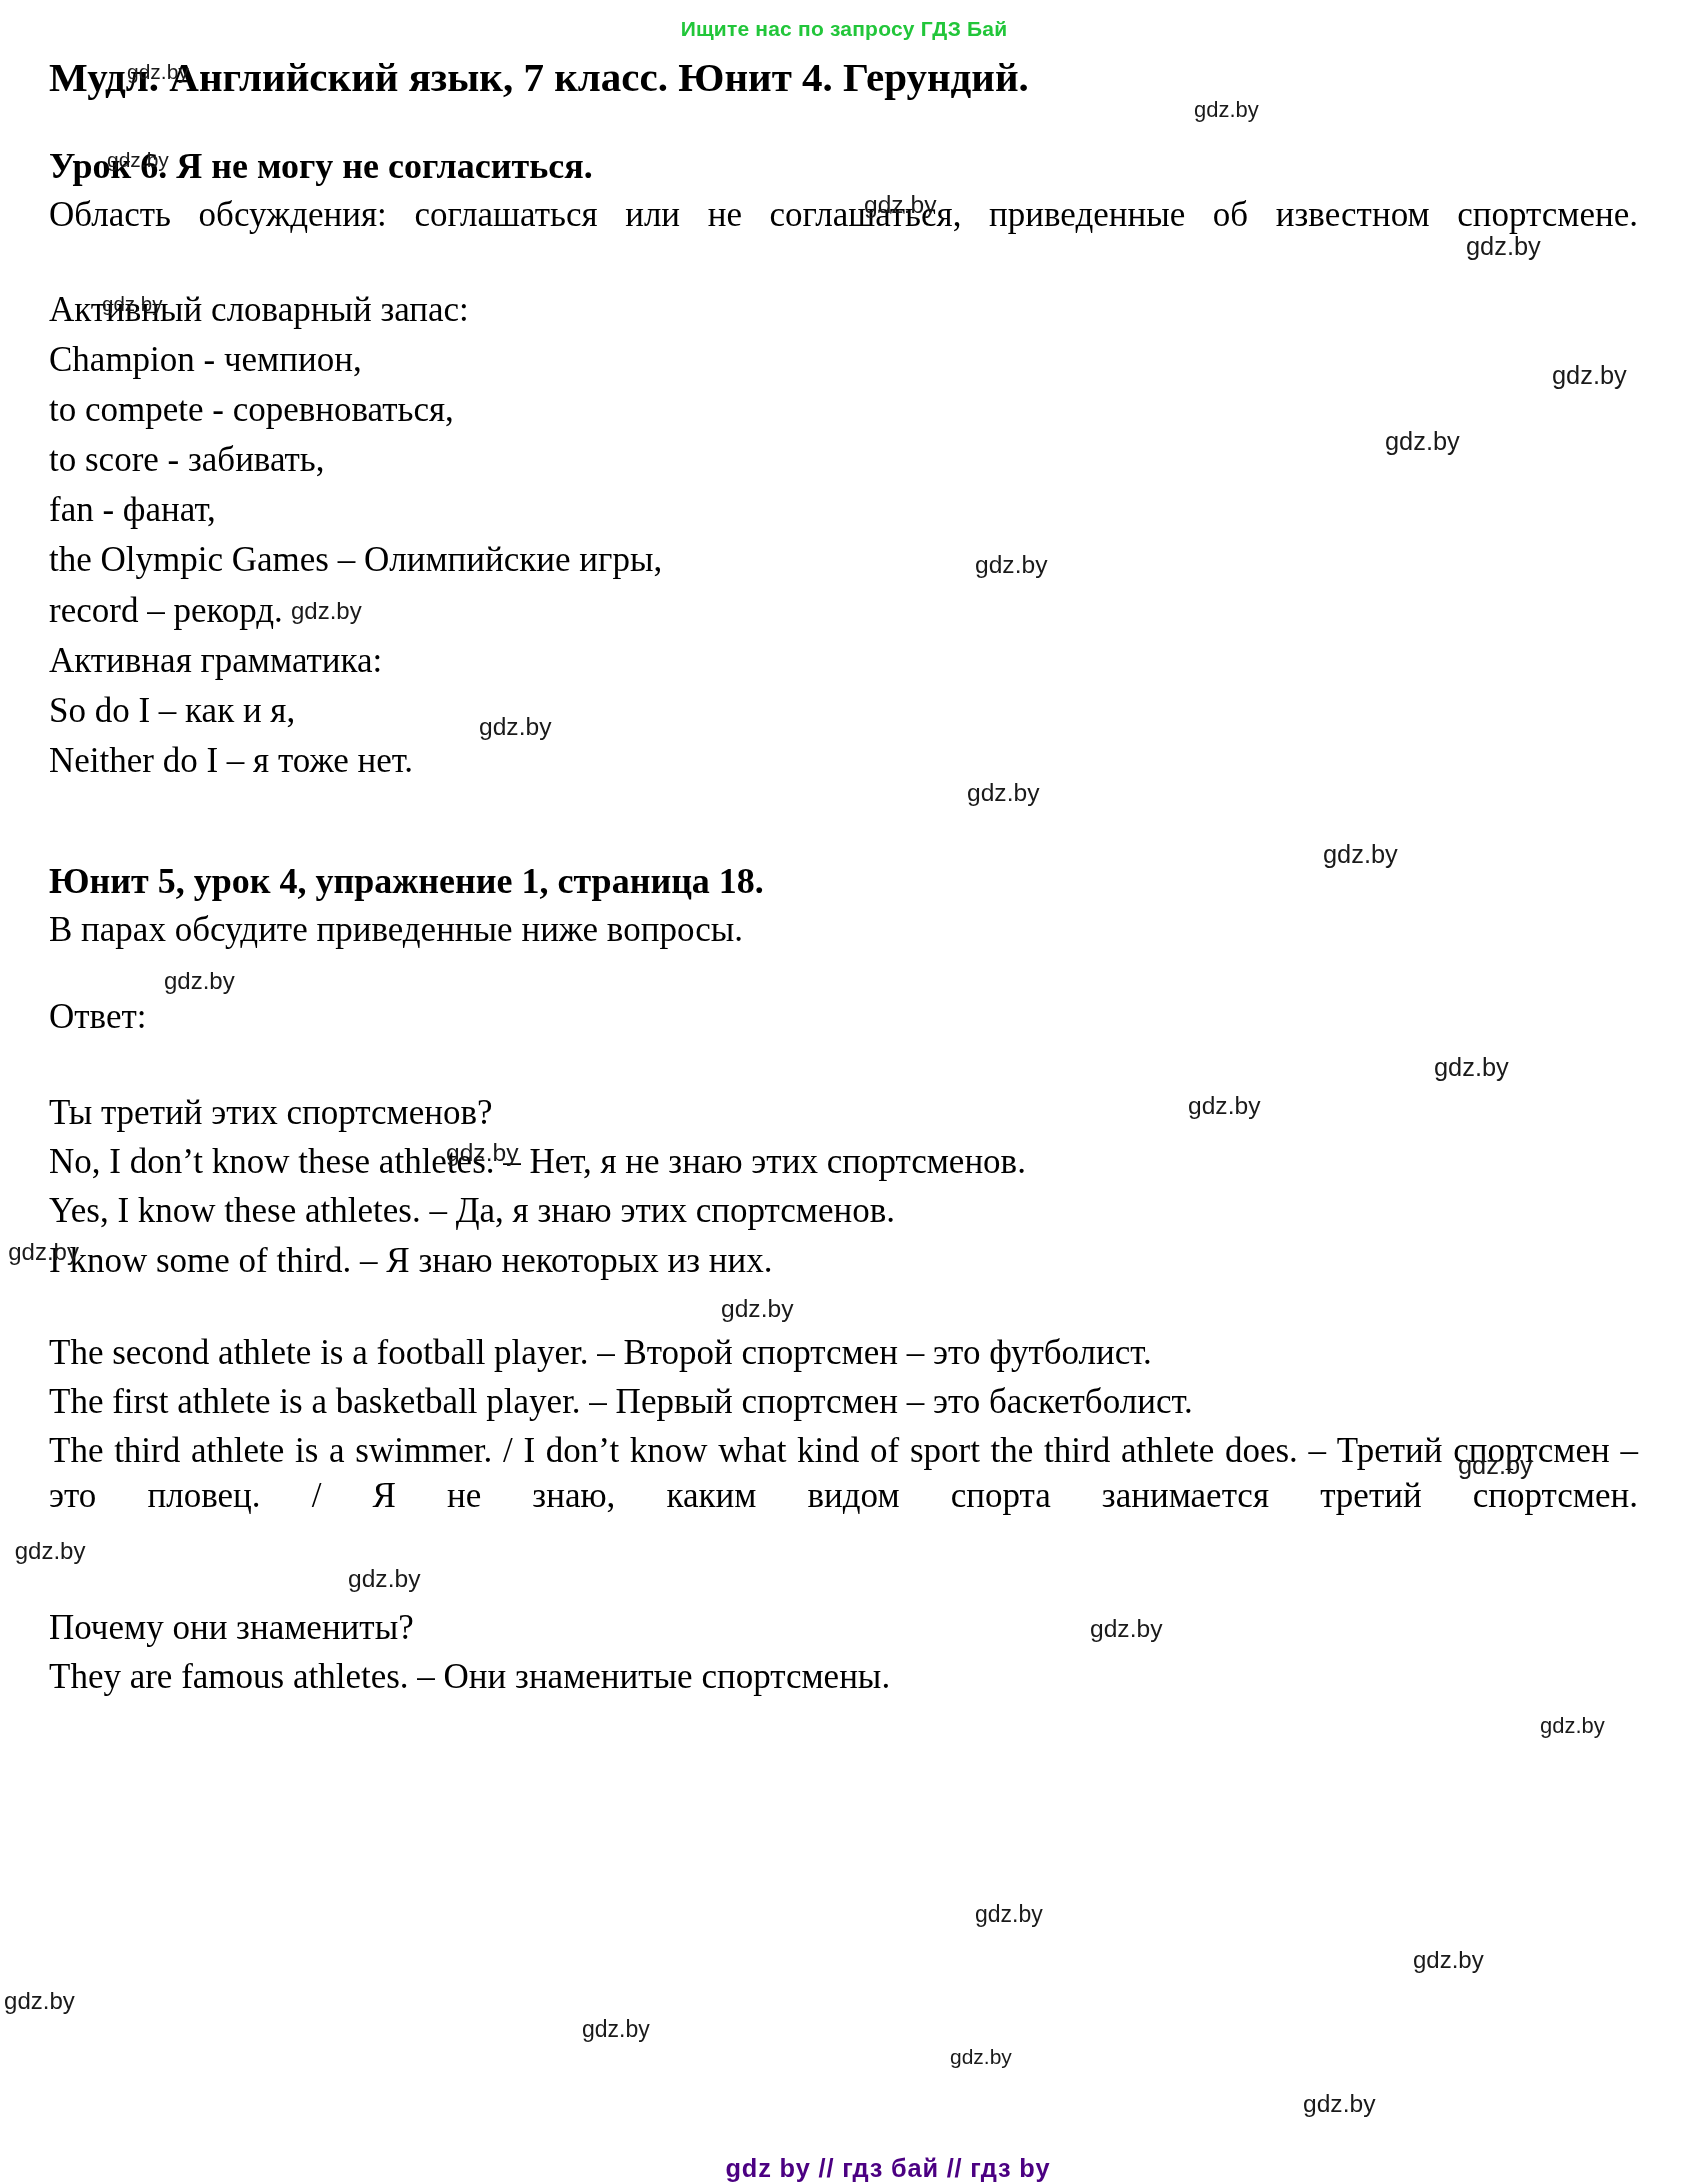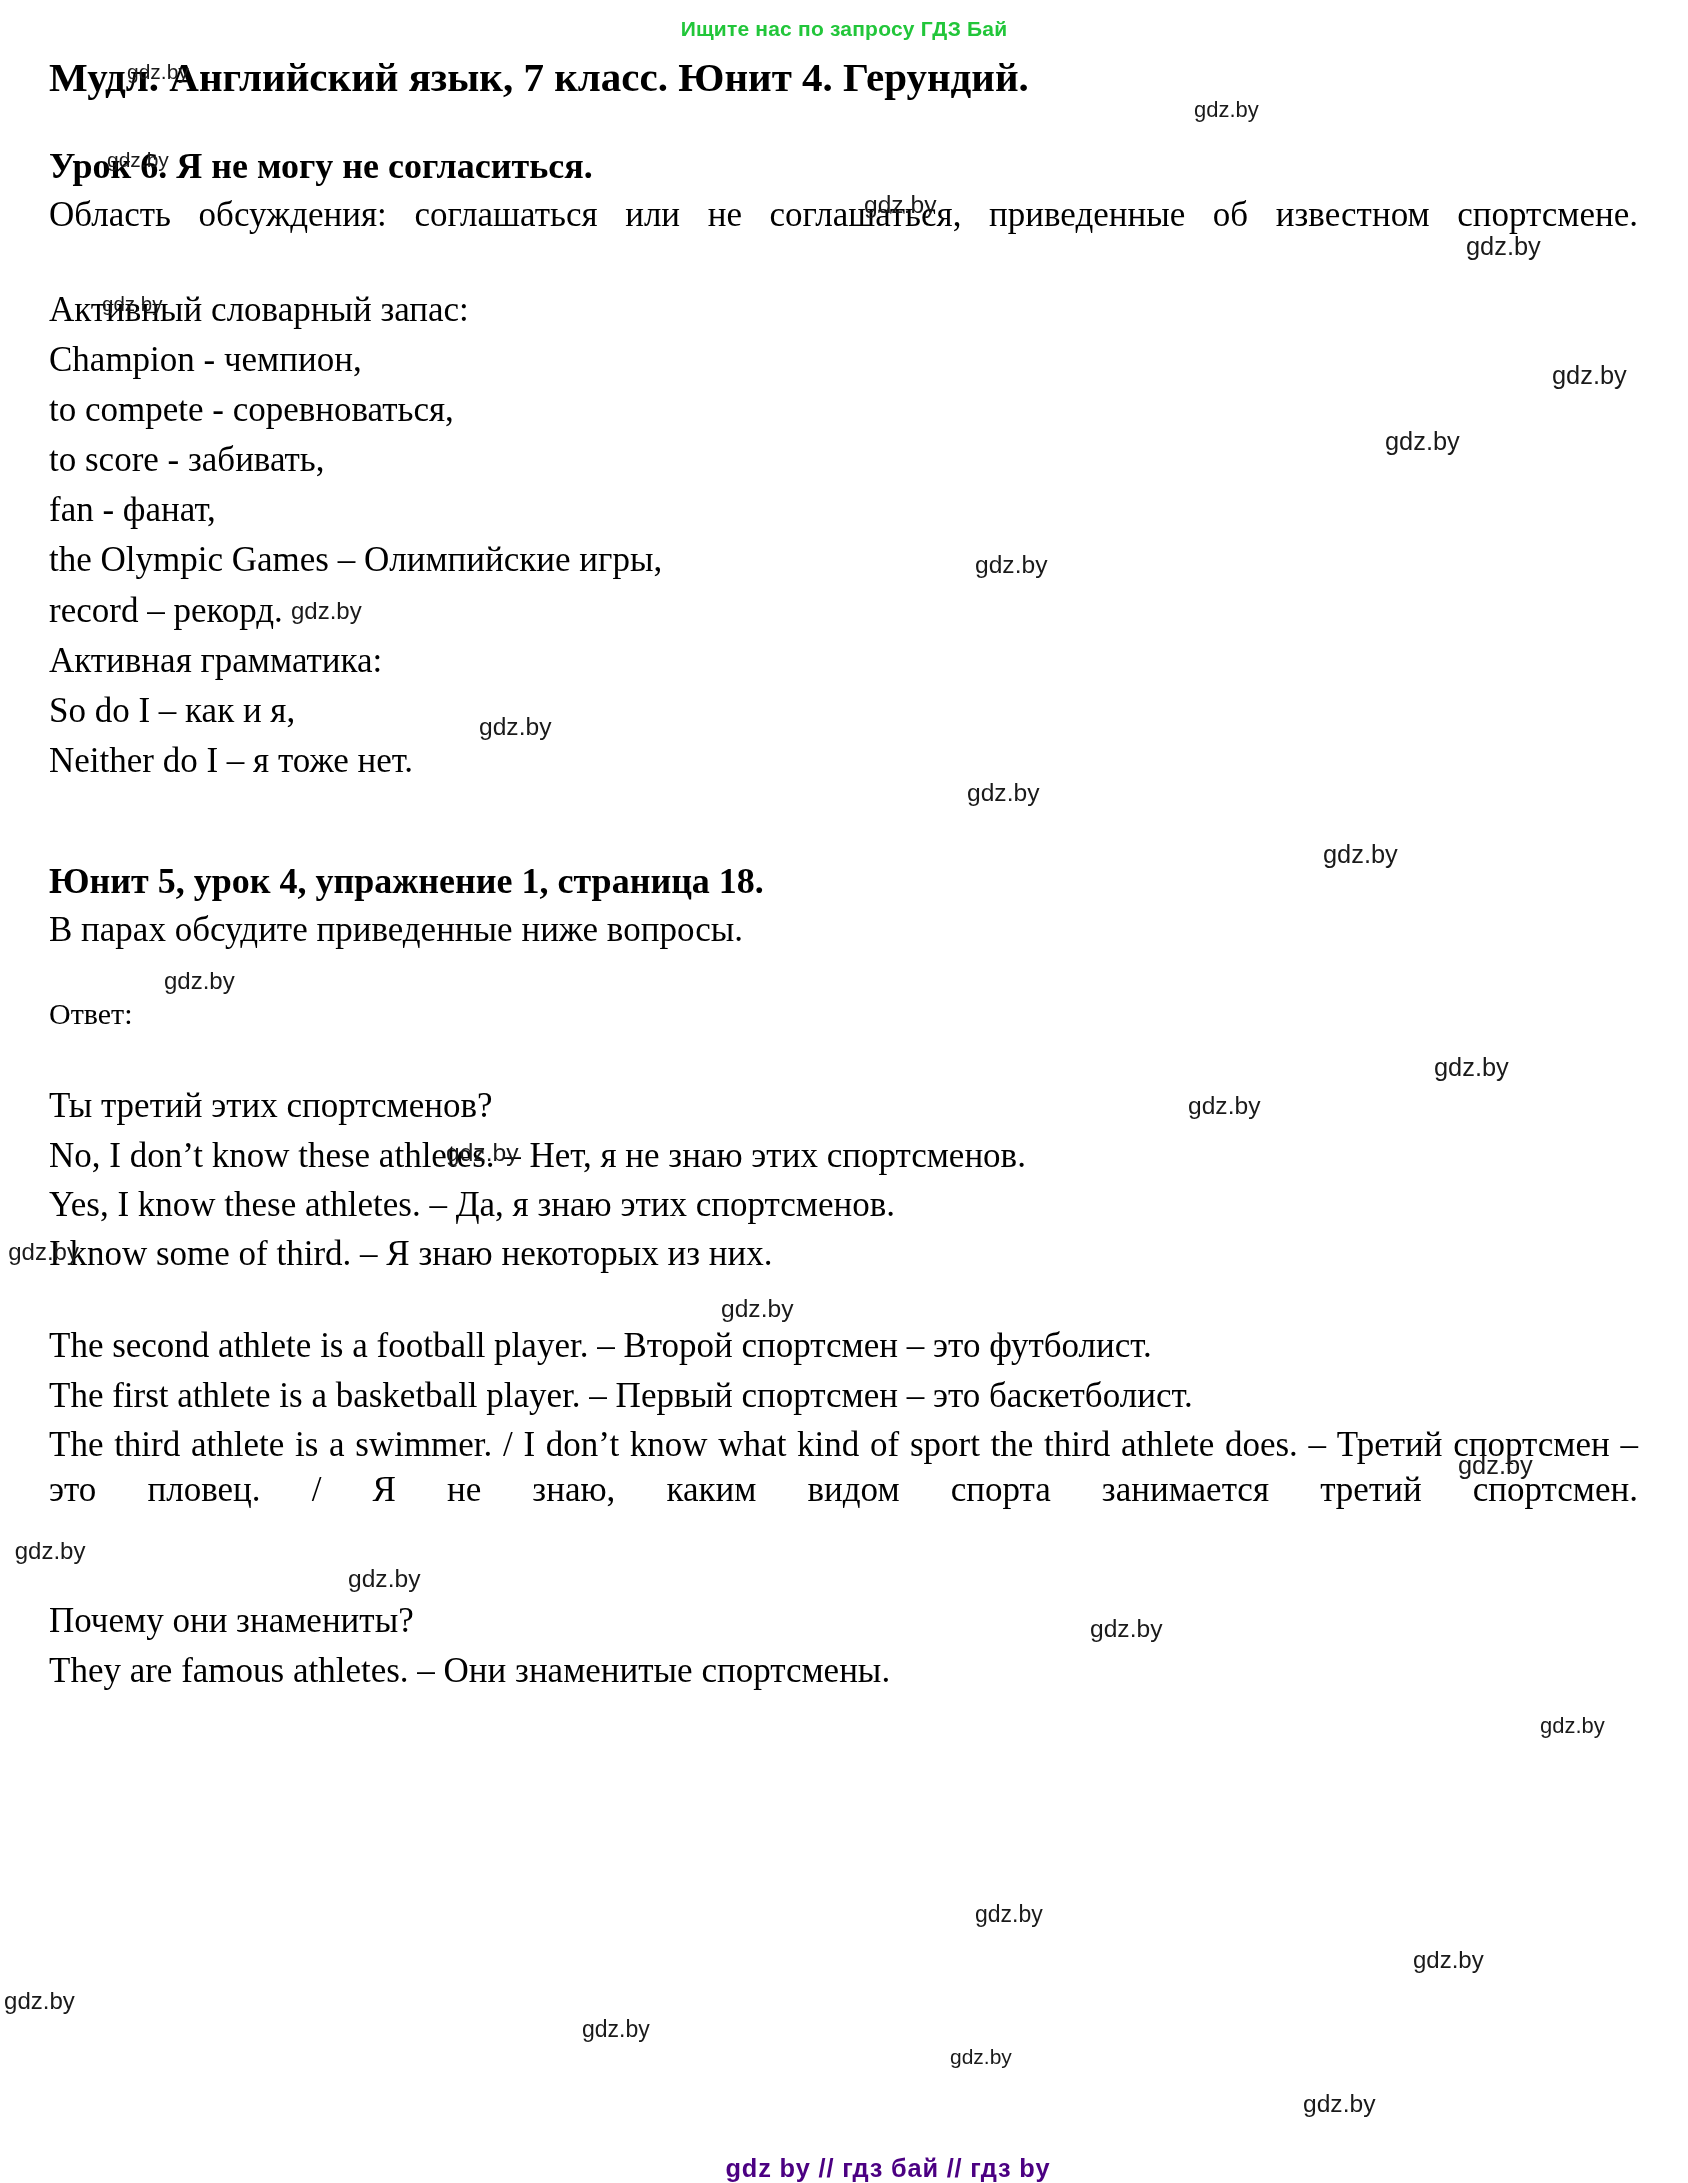--- a/index.html
+++ b/index.html
@@ -85,21 +85,21 @@
     font-size: 36px;
     font-weight: bold;
     margin: 79px 0 0 0;
     line-height: 1.1;
     white-space: nowrap;
   }
   .spacer-md { height: 43px; }
   .spacer-lg { height: 51px; }
 
   .answer-label {
-    font-size: 30px;
+    font-size: 35px;
     line-height: 1.27;
     margin: 0;
   }
 
   .qa-block { margin: 0; }
   .qa-block .q {
     font-size: 35px;
     line-height: 1.27;
     margin: 0 0 0 0;
     white-space: nowrap;

